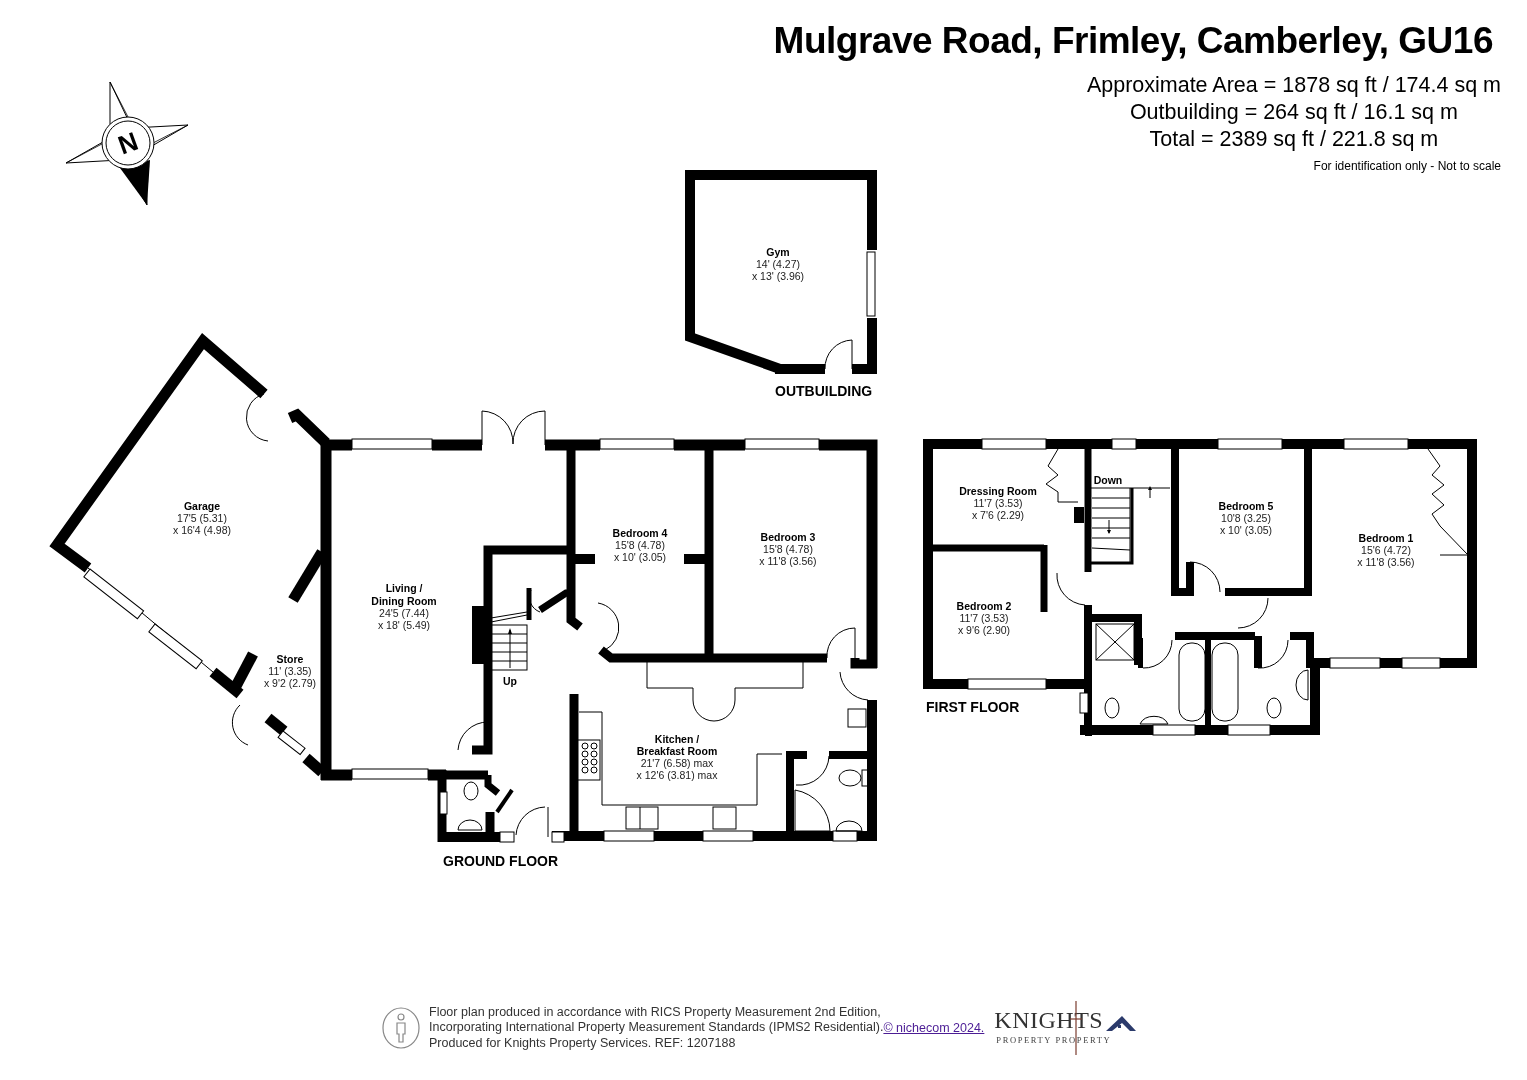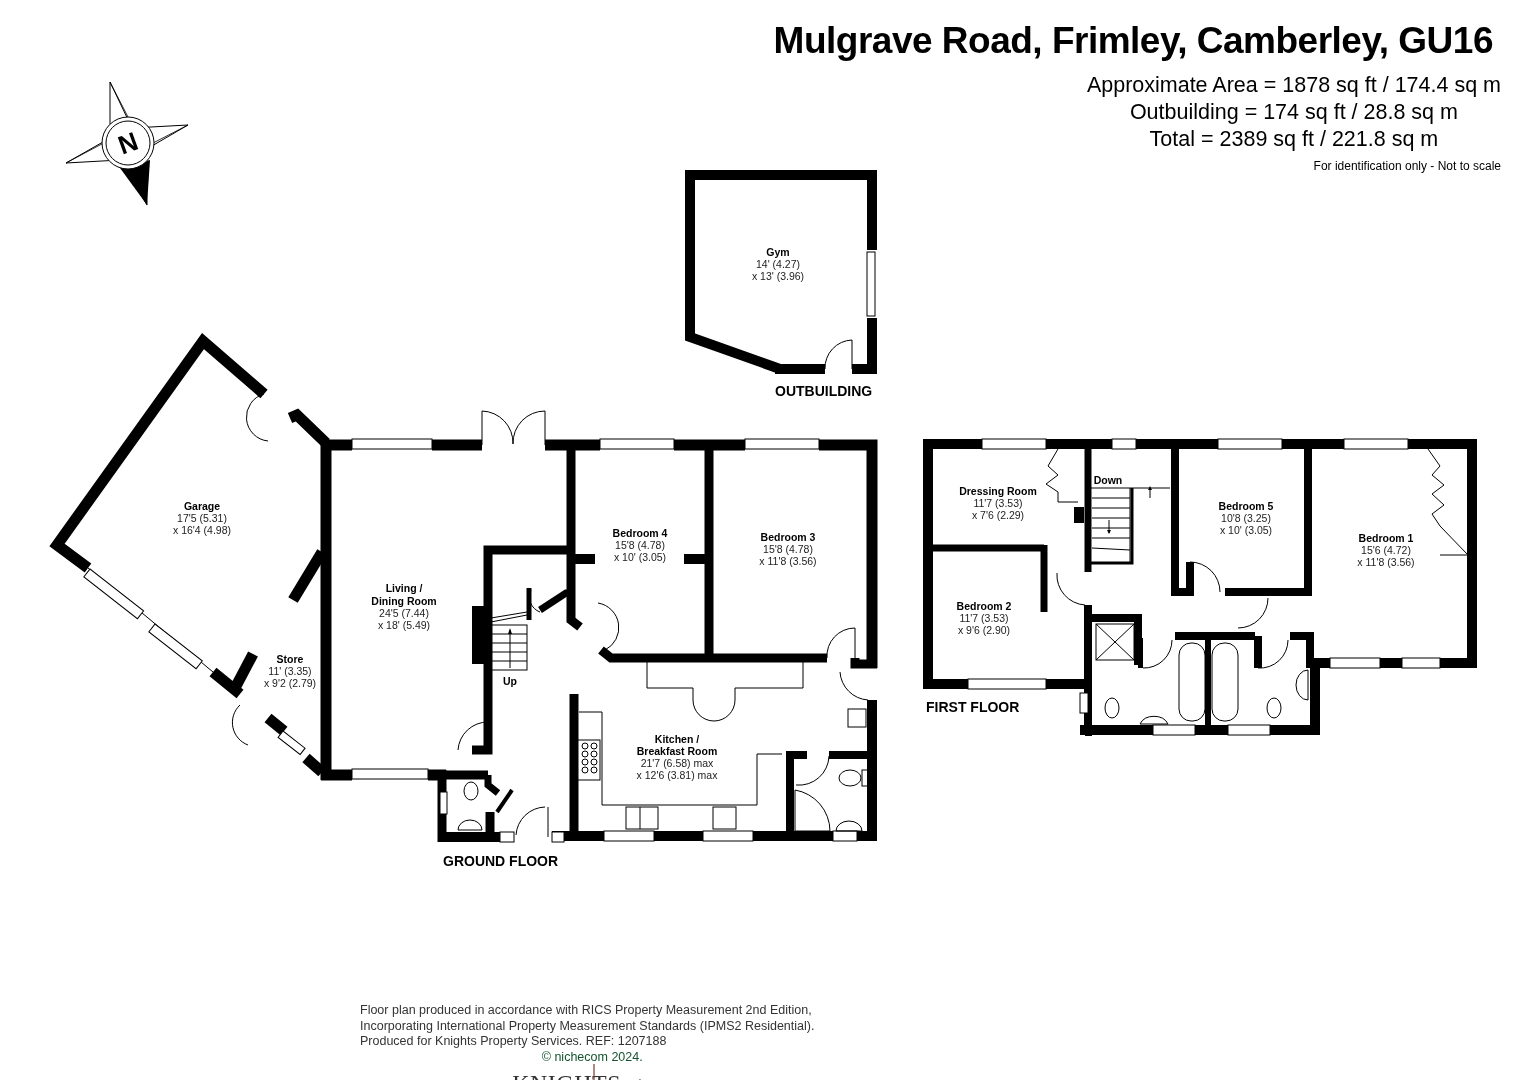--- a/index.html
+++ b/index.html
@@ -9,35 +9,35 @@
   .area-line { font-size:21.5px; line-height:27px; white-space:nowrap;text-align:center; }
   .note { font-size:12px; margin-top:6px; white-space:nowrap; }
   svg.plan { position:absolute; left:0; top:0; }
   .wall { fill:#000; }
   .wallp { fill:none; stroke:#000; stroke-linejoin:miter; stroke-linecap:butt; }
   .thin { fill:none; stroke:#000; stroke-width:1; }
   .win { fill:#fff; stroke:#000; stroke-width:1; }
   .room-name { font-family:"Liberation Sans", sans-serif; font-weight:bold; font-size:10.5px; text-anchor:middle; }
   .room-dim { font-family:"Liberation Sans", sans-serif; font-size:10.5px; text-anchor:middle; fill:#222; }
   .floor-label { font-family:"Liberation Sans", sans-serif; font-weight:bold; font-size:14px; }
-  .footer { position:absolute; left:360px; top:1003px; height:50px; display:flex; align-items:center;flex-direction:column; }
+  .footer { position:absolute; left:381px; top:1003px; height:50px; display:flex; align-items:center; }
   .footer-icon { width:40px; height:44px; margin-right:8px; }
   .footer-text { font-size:12.5px; line-height:15.5px; color:#333; }
-  .footer-copy { font-size:12.5px; color:#14532d; margin-left:10px; align-self:center; white-space:nowrap; }
+  .footer-copy { font-size:12.5px; color:#4c1d95; align-self:center; white-space:nowrap;text-decoration:underline; }
   .logo { margin-left:10px; width:160px; height:54px; position:relative; }
   .logo-main { position:absolute; left:0; top:6px; font-family:"Liberation Serif", serif; font-size:24px; color:#333; letter-spacing:0.5px; }
   .logo-sub { position:absolute; left:2px; top:34px; font-family:"Liberation Serif", serif; font-size:8.5px; color:#444; letter-spacing:1.6px; }
 </style>
 </head>
 <body>
 
 <div class="title">Mulgrave Road, Frimley, Camberley, GU16</div>
 <div class="areas">
   <div class="area-line">Approximate Area = 1878 sq ft / 174.4 sq m</div>
-  <div class="area-line">Outbuilding = 174 sq ft / 28.8 sq m</div>
+  <div class="area-line">Outbuilding = 264 sq ft / 16.1 sq m</div>
   <div class="area-line">Total = 2389 sq ft / 221.8 sq m</div>
   <div class="note">For identification only - Not to scale</div>
 </div>
 
 <svg class="plan" width="1527" height="1080" viewBox="0 0 1527 1080">
 
   <g>
     <polygon points="110,82 132,128 188,125 145,150 147,205 120,160 66,163 110,138" fill="#fff" stroke="#000" stroke-width="1"></polygon>
     <line x1="110" y1="82" x2="145" y2="150" stroke="#000" stroke-width="0.8"></line>
     <line x1="188" y1="125" x2="120" y2="160" stroke="#000" stroke-width="0.8"></line>

